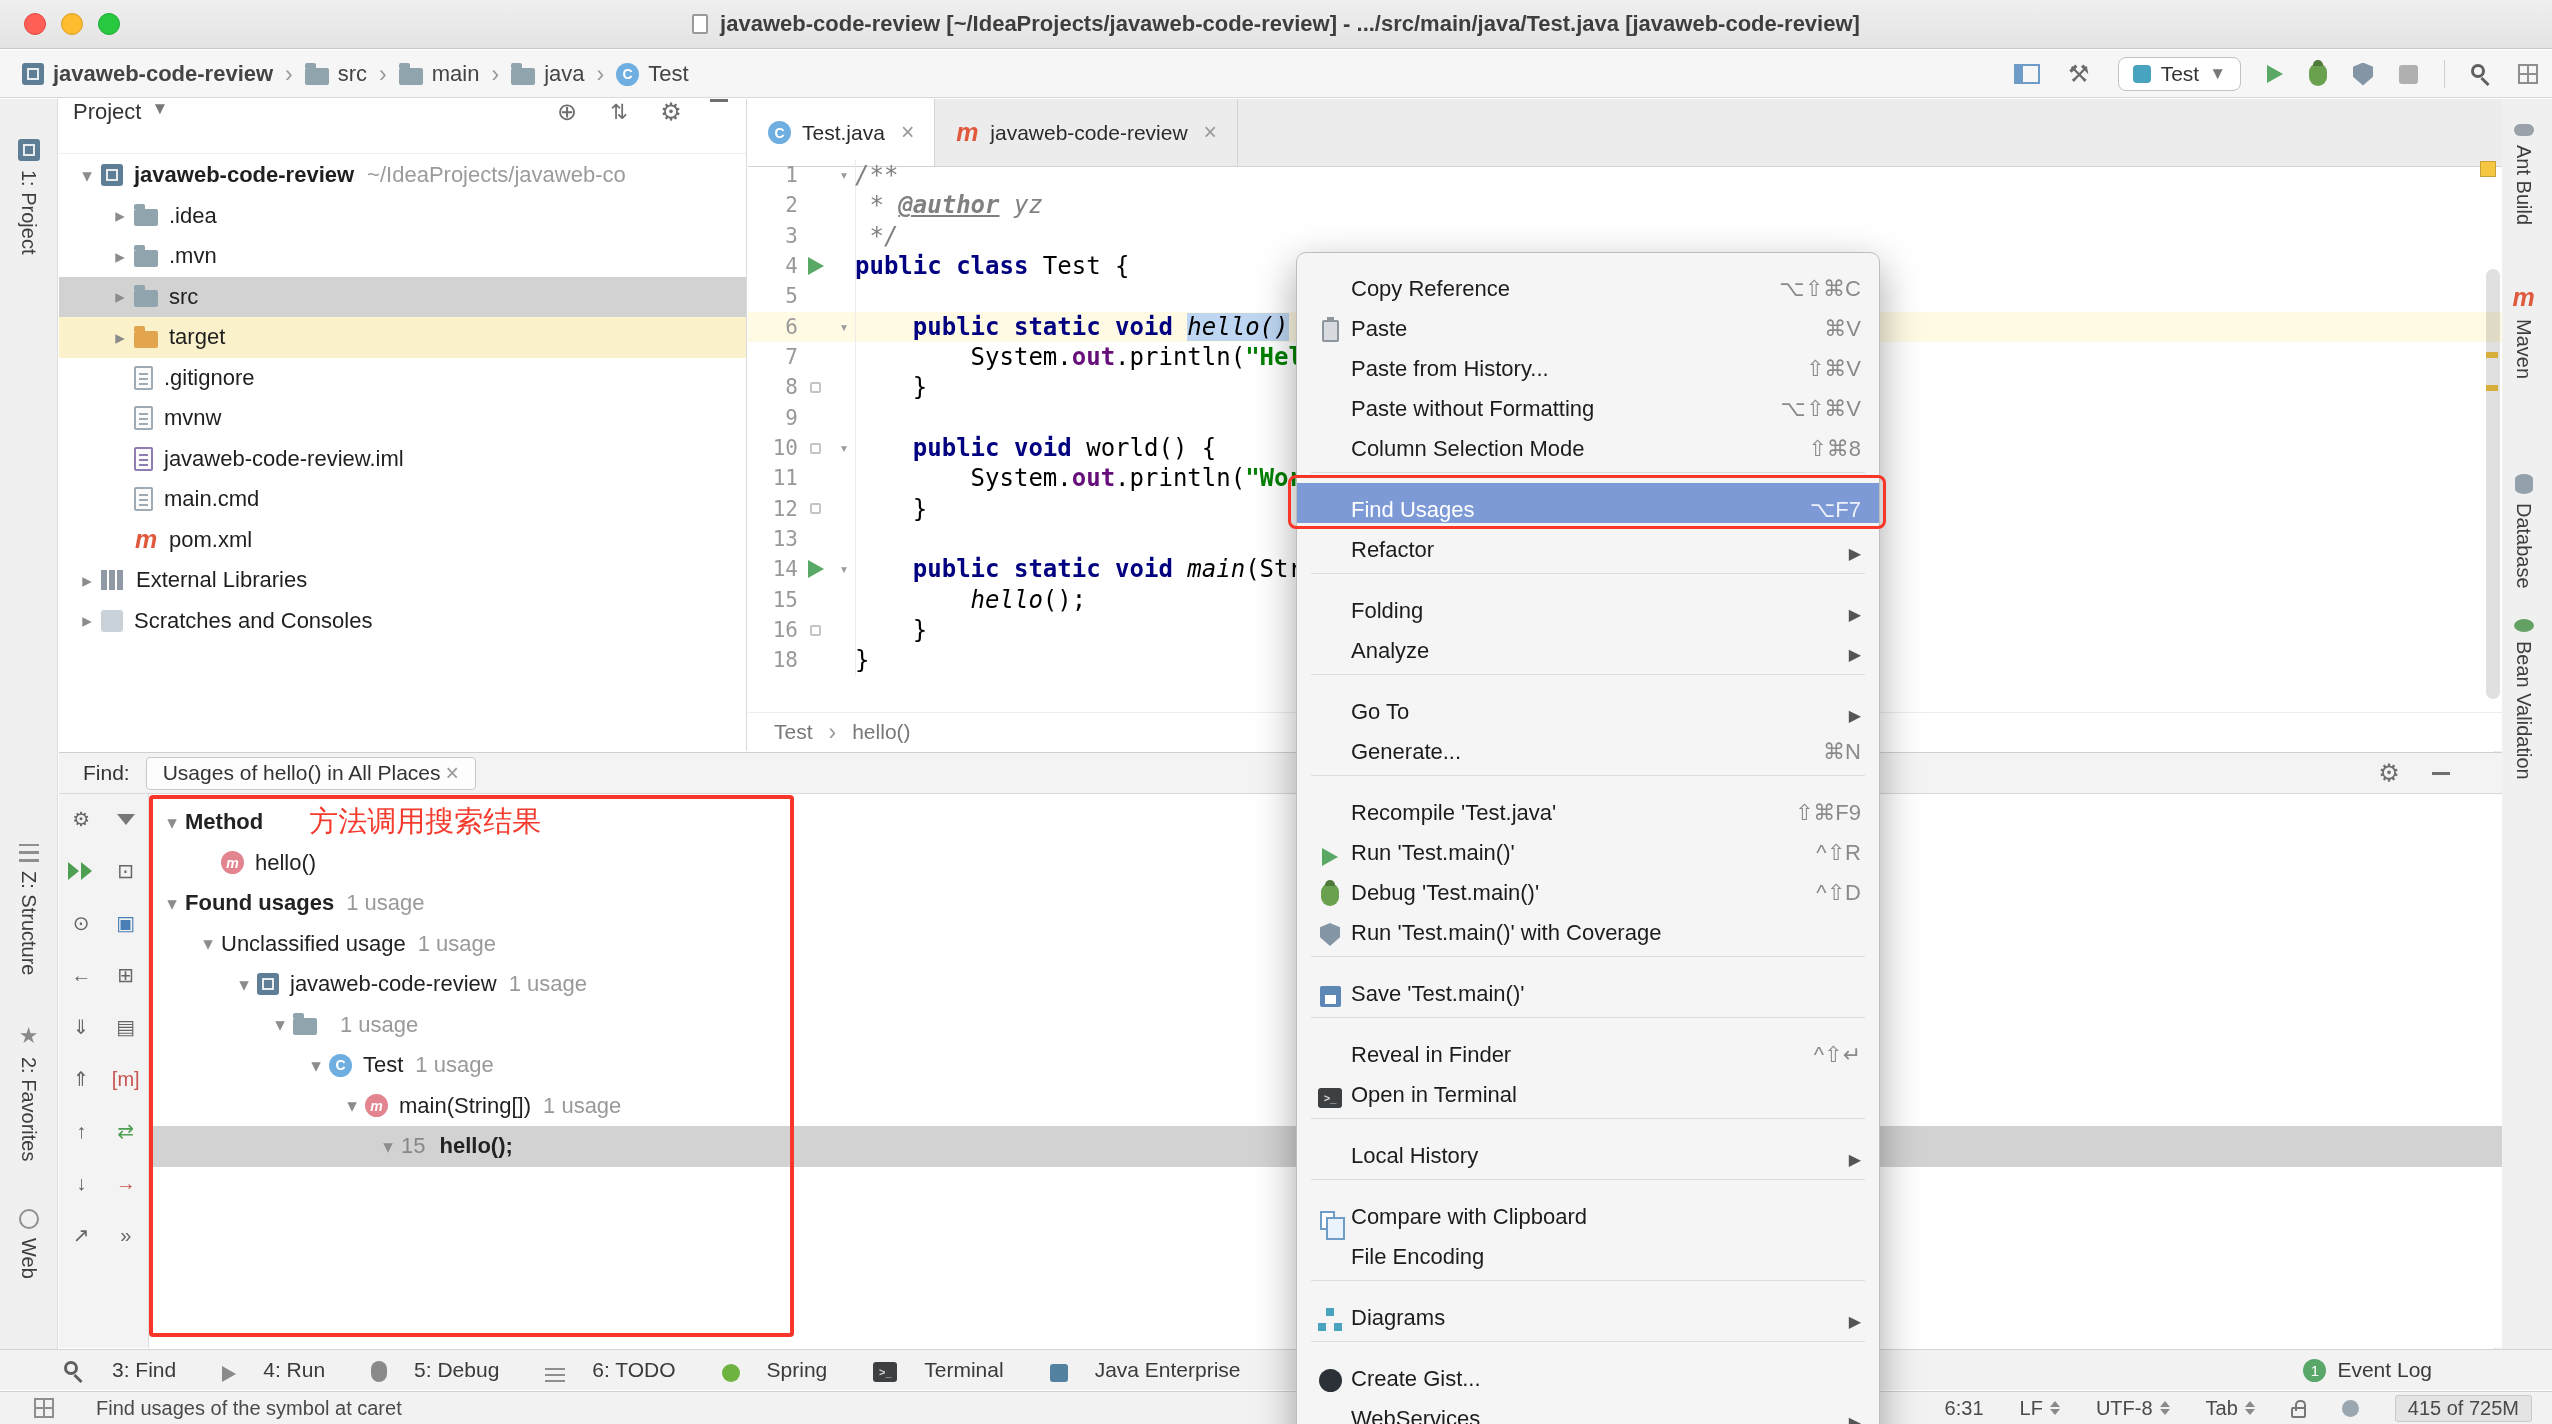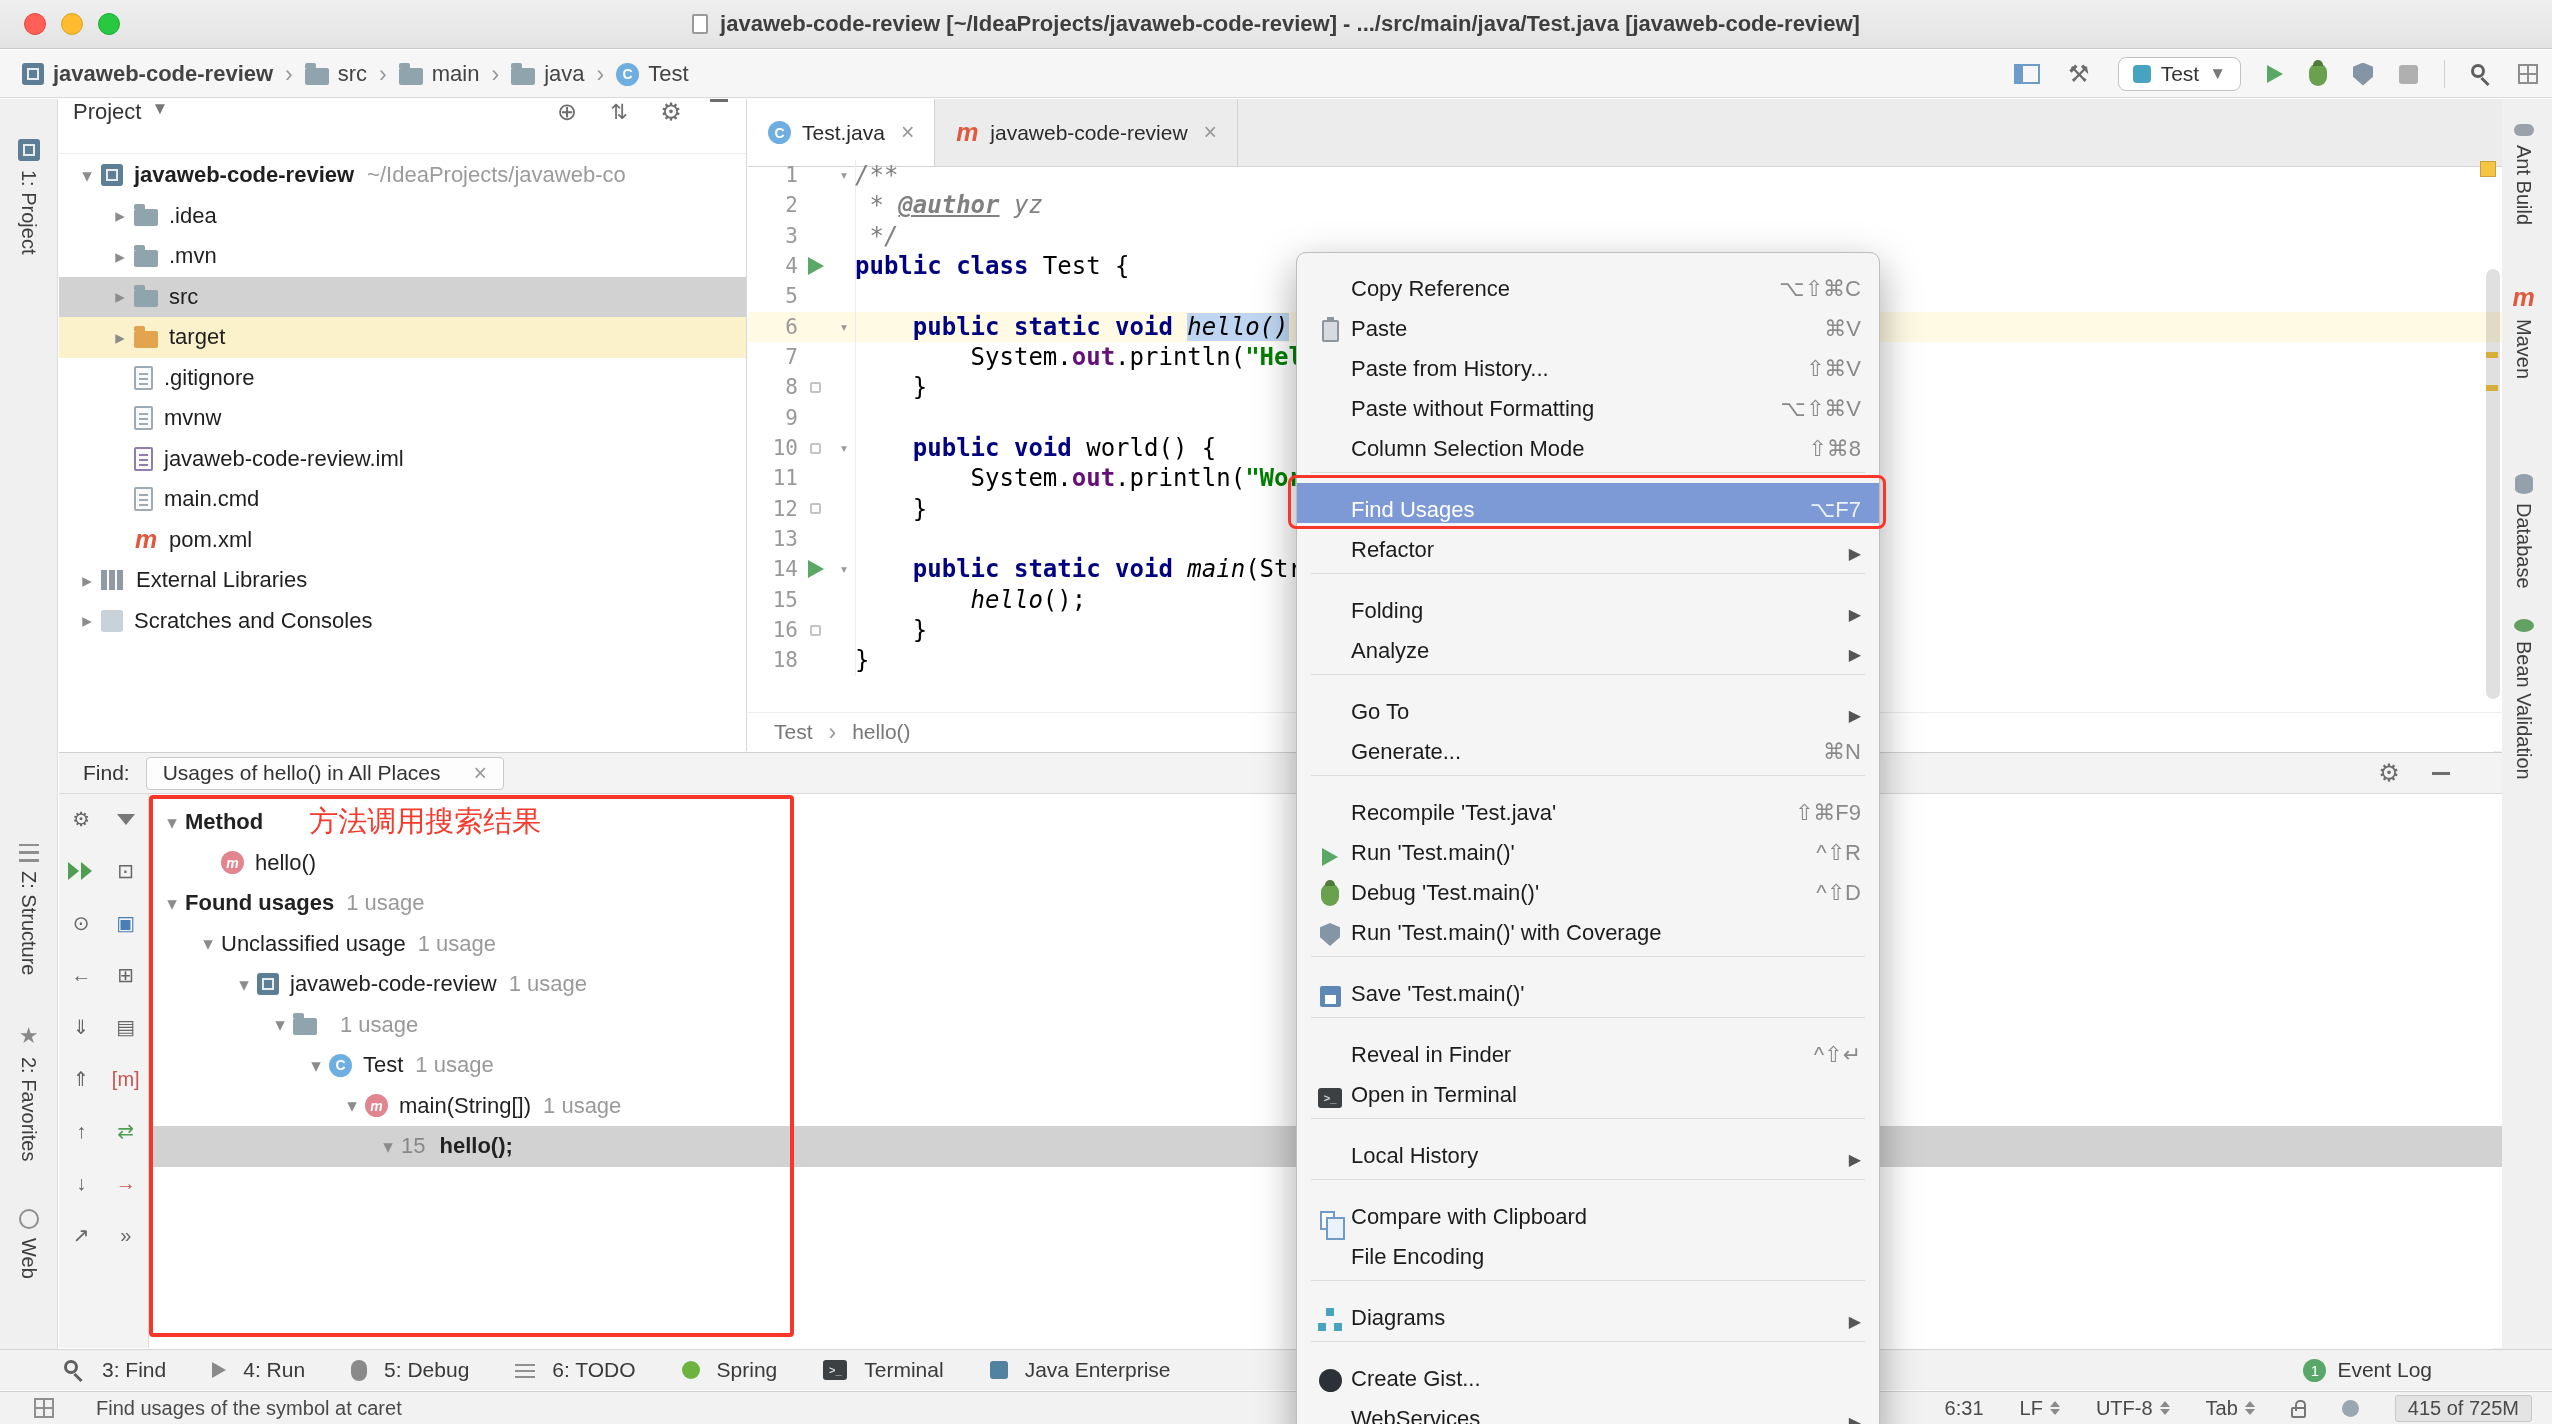--- a/index.html
+++ b/index.html
@@ -78,41 +78,41 @@
   .gmark{width:11px;height:11px;border:2px solid #c4c4c4;border-radius:2px;box-sizing:border-box;}
   .editor-breadcrumbs{position:absolute;left:0;right:0;top:613px;height:39px;border-top:1px solid #ececec;display:flex;align-items:center;gap:16px;padding-left:26px;font-size:21px;color:#777;background:#fff;box-sizing:border-box;}
   .scroll-thumb{position:absolute;right:2px;top:170px;width:14px;height:430px;background:rgba(0,0,0,.12);border-radius:7px;}
   .err-indicator{position:absolute;right:6px;top:62px;width:16px;height:16px;background:#f4c642;border:1px solid #c9a23a;box-sizing:border-box;}
   .err-mark{position:absolute;right:4px;width:12px;height:6px;background:#f4c642;}
 
   
   #find-panel{position:absolute;left:59px;top:752px;width:2443px;height:596px;background:#fff;border-top:1px solid #d0d0d0;box-sizing:border-box;}
   .find-header{height:41px;background:#f3f3f3;border-bottom:1px solid #d9d9d9;display:flex;align-items:center;padding-left:8px;font-size:21px;color:#333;box-sizing:border-box;}
   .find-label{margin:0 16px;}
-  .find-tab{display:flex;align-items:center;gap:28px;background:#fdfdfd;border:1px solid #c9c9c9;height:33px;padding:0 16px;border-radius:4px;box-sizing:border-box;}
+  .find-tab{display:flex;align-items:center;gap:0;background:#fdfdfd;border:1px solid #c9c9c9;height:33px;padding:0 16px;border-radius:4px;box-sizing:border-box;}
   .find-header-right{margin-left:auto;display:flex;align-items:center;gap:30px;margin-right:52px;}
   .find-body{position:absolute;top:41px;bottom:0;left:0;right:0;display:flex;}
   .find-toolbar{width:90px;background:#f3f3f3;border-right:1px solid #ddd;display:grid;grid-template-columns:1fr 1fr;justify-items:center;align-content:start;padding-top:12px;row-gap:26px;box-sizing:border-box;flex:none;}
   .ft-icon{width:28px;height:26px;display:flex;align-items:center;justify-content:center;font-size:20px;color:#666;}
   .ft-icon.green{color:#4f9f52;}
   .ft-icon.red{color:#c75450;}
   .ft-icon.blue{color:#4a7fb5;}
   .find-tree{flex:1;padding-top:8px;overflow:hidden;}
   .find-row{height:40.5px;display:flex;align-items:center;font-size:22px;color:#222;white-space:nowrap;}
   .find-row.sel{background:#d2d2d2;}
   .find-row .tree-arrow{width:26px;}
   .find-row .ic{margin-right:11px;}
   .usage-count{color:#999;margin-left:12px;}
   .anno-text{color:#f43b2d;font-size:29px;margin-left:46px;}
   .lineno{color:#888;margin-right:14px;}
   .find-row .bold-label{font-weight:bold;}
 
   
   #toolwindow-bar{position:absolute;left:0;top:1349px;width:100%;height:41px;background:#f2f2f2;border-top:1px solid #d4d4d4;display:flex;align-items:center;font-size:21px;color:#3a3a3a;box-sizing:border-box;}
-  .tw-btn{display:flex;align-items:center;gap:17px;margin-right:46px;}
+  .tw-btn{display:flex;align-items:flex-end;gap:27px;margin-right:46px;}
   .tw-btn:first-child{margin-left:64px;}
   .eventlog{position:absolute;right:120px;display:flex;gap:11px;align-items:center;}
   .badge{width:23px;height:23px;border-radius:50%;background:#59a869;color:#fff;font-size:15px;display:flex;align-items:center;justify-content:center;}
   #statusbar{position:absolute;left:0;top:1391px;width:100%;height:33px;background:#f2f2f2;border-top:1px solid #cfcfcf;display:flex;align-items:center;font-size:20px;color:#4a4a4a;box-sizing:border-box;}
   .sb-switcher{margin-left:34px;}
   .sb-msg{margin-left:42px;}
   .sb-right{margin-left:auto;display:flex;align-items:center;gap:36px;margin-right:20px;}
   .sb-item{display:flex;align-items:center;gap:7px;}
   .mini-ud{display:inline-flex;flex-direction:column;gap:2px;}
   .mini-ud i{width:0;height:0;border-left:5px solid transparent;border-right:5px solid transparent;display:block;}

